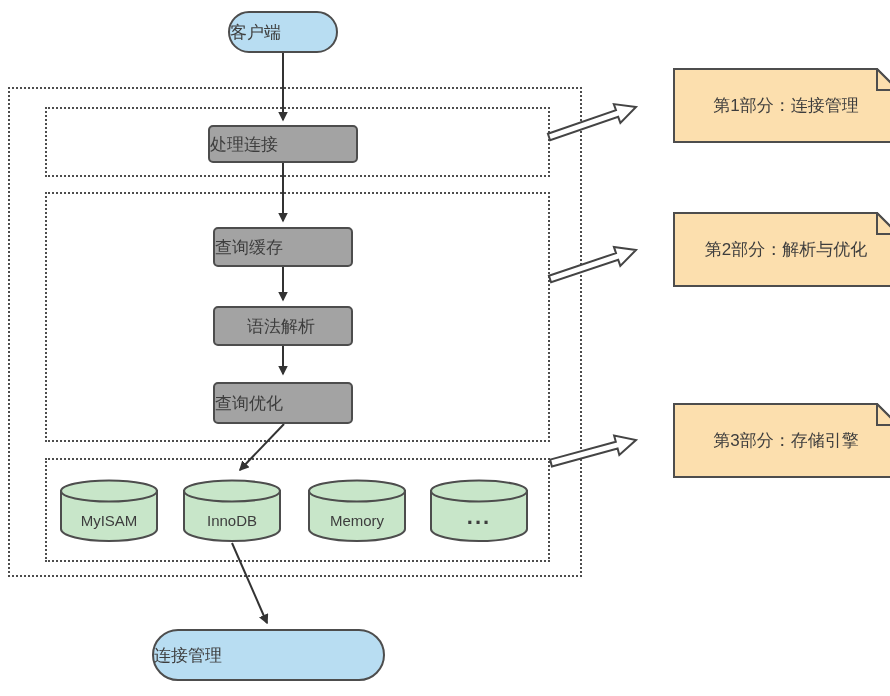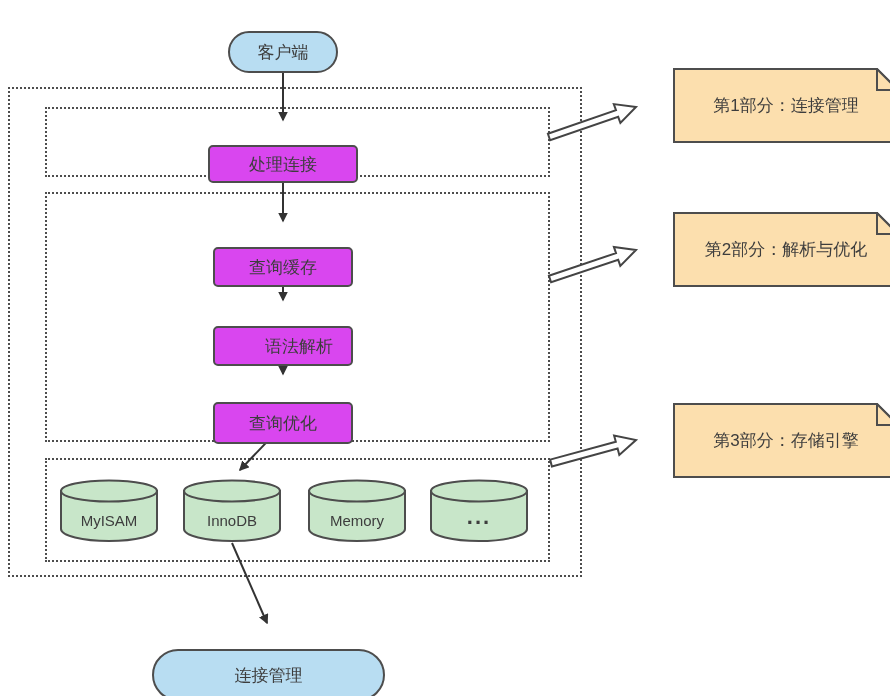--- a/index.html
+++ b/index.html
@@ -5,24 +5,24 @@
   html,body{margin:0;padding:0;background:#ffffff;}
   body{font-family:"Liberation Sans","DejaVu Sans",sans-serif;color:#3d3d3d;}
   .canvas{position:relative;width:890px;height:696px;background:#fff;overflow:hidden;}
 
   .abs{position:absolute;box-sizing:border-box;}
 
   
   .dotted{border:2px dotted #4d4d4d;background:transparent;z-index:1;}
 
   
-  .shape{display:flex;align-items:center;justify-content:center;
-         font-size:17px;color:#3d3d3d;z-index:3;margin-top:20px;}
+  .shape{display:flex;align-items:center;
+         font-size:17px;color:#3d3d3d;z-index:3;}
   .stadium{background:#b8ddf2;border:2px solid #4d4d4d;border-radius:26px;}
-  .greenbox{background:#d946ef;border:2px solid #4d4d4d;border-radius:5px;}
+  .greenbox{background:#a3a3a3;border:2px solid #4d4d4d;border-radius:5px;}
 
   
   .cylinder{z-index:3;}
   .cylinder svg{display:block;}
   .cyl-label{font-size:15px;fill:#3d3d3d;}
   .cyl-dots{font-size:22px;font-weight:bold;fill:#3d3d3d;letter-spacing:2px;}
 
   
   .note{z-index:3;margin-left:36px;}
   .note .note-text{position:absolute;left:0;top:0;width:100%;height:100%;

